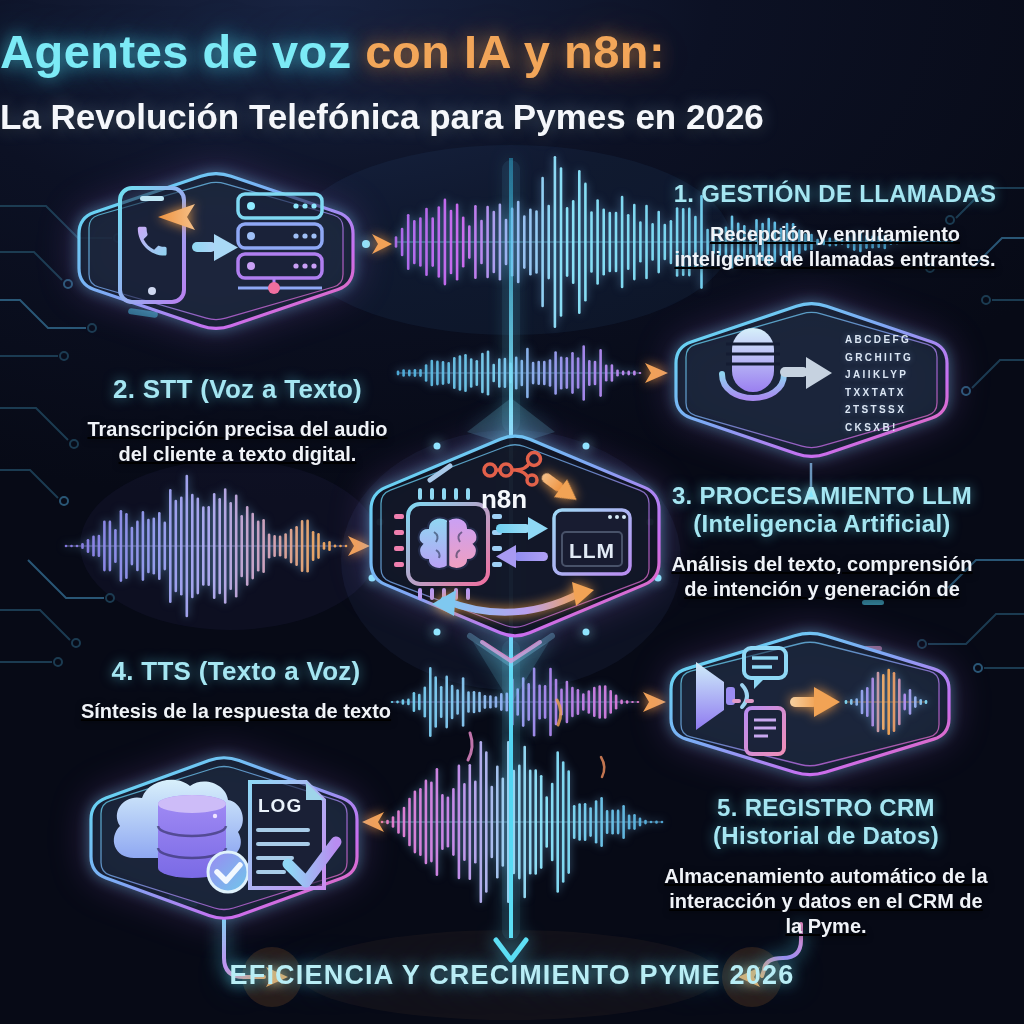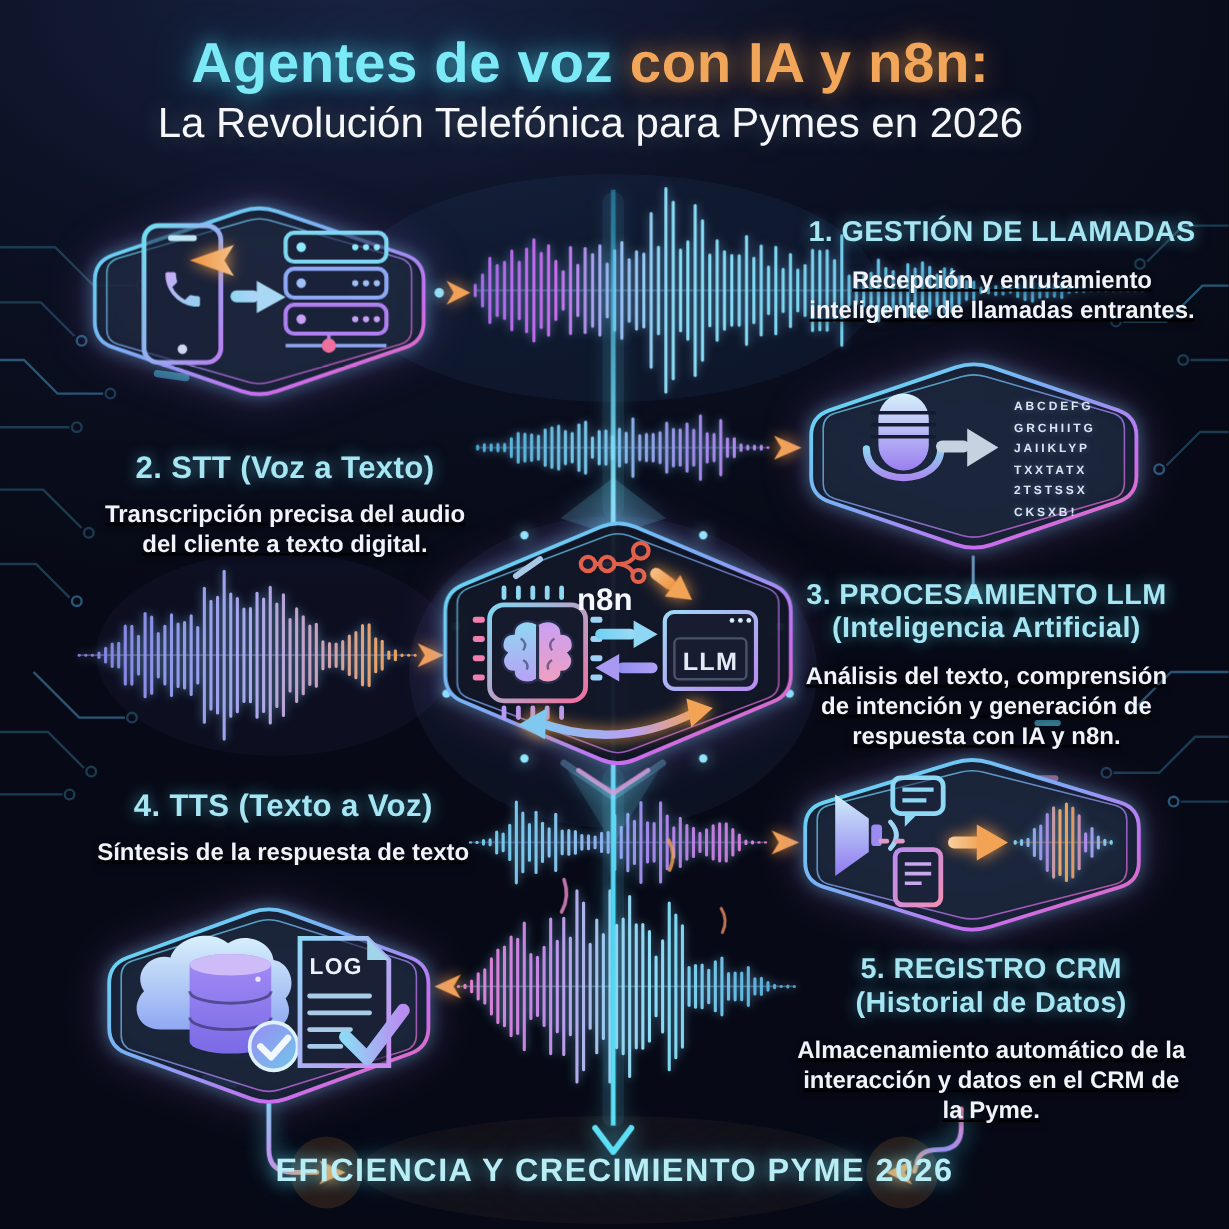--- a/index.html
+++ b/index.html
@@ -7,25 +7,25 @@
     font-family:"Liberation Sans",sans-serif;
     background:radial-gradient(ellipse 900px 500px at 30% 0%, #182341 0%, #0c1124 45%, #070a16 100%);}
   #bg{position:absolute;left:0;top:0;z-index:0;}
   .hexframe{position:absolute;z-index:2;
     filter:drop-shadow(0 0 7px rgba(110,220,250,.45)) drop-shadow(0 0 18px rgba(190,110,240,.28));}
   .hexicons{position:absolute;z-index:3;}
   .wave-g{filter:drop-shadow(0 0 4px rgba(130,200,255,.55));}
   .ag{filter:drop-shadow(0 0 6px rgba(245,160,70,.9));}
   .dg{filter:drop-shadow(0 0 6px rgba(140,240,255,.9));}
   .bg2{filter:drop-shadow(0 0 9px rgba(90,220,250,.8));}
-  .title-wrap{position:absolute;left:16px;top:24px;width:952px;text-align:center;z-index:4;}
+  .title-wrap{position:absolute;left:0;top:24px;width:952px;text-align:left;z-index:4;}
   .t1{font-size:47px;font-weight:bold;letter-spacing:.5px;line-height:56px;}
   .t1-cyan{color:#7ceaf6;text-shadow:0 0 18px rgba(90,230,250,.65),0 0 40px rgba(60,200,240,.35);}
   .t1-orange{color:#f2a659;text-shadow:0 0 18px rgba(245,165,80,.6),0 0 40px rgba(245,150,60,.3);}
-  .t2{font-size:35px;font-weight:normal;color:#f5f7fb;line-height:42px;margin-top:2px;
+  .t2{font-size:35px;font-weight:bold;color:#f5f7fb;line-height:42px;margin-top:16px;
     text-shadow:0 0 16px rgba(180,220,255,.35),0 2px 8px rgba(0,0,0,.6);}
   .step{position:absolute;text-align:center;z-index:4;}
   .sh{font-weight:bold;color:#a5e6f2;font-size:24px;line-height:28px;letter-spacing:.3px;
     text-shadow:0 0 12px rgba(100,220,245,.55);}
   .sh-lg{font-size:26px;margin-top:11px;}
   .sd-wrap{margin-top:14px;text-decoration:underline;}
   .sd{font-weight:bold;color:#f0f3f8;font-size:20px;line-height:25px;
     text-shadow:0 1px 6px rgba(0,0,0,.55);}
   .stt-lines{position:absolute;left:845px;top:331px;width:100px;z-index:4;text-align:left;}
   .stt-lines span{display:block;font-size:10px;line-height:17.5px;font-weight:bold;
@@ -853,21 +853,20 @@
       <div class="sd">del cliente a texto digital.</div>
     </div>
   </div>
 
   <div class="step" style="left:632px;top:482px;width:380px">
     <div class="sh">3. PROCESAMIENTO LLM</div>
     <div class="sh">(Inteligencia Artificial)</div>
     <div class="sd-wrap">
       <div class="sd">Análisis del texto, comprensión</div>
       <div class="sd">de intención y generación de</div>
-      <div class="sd">respuesta con IA y n8n.</div>
     </div>
   </div>
 
   <div class="step" style="left:40px;top:646px;width:392px">
     <div class="sh sh-lg">4. TTS (Texto a Voz)</div>
     <div class="sd-wrap">
       <div class="sd">Síntesis de la respuesta de texto</div>
     </div>
   </div>
 

